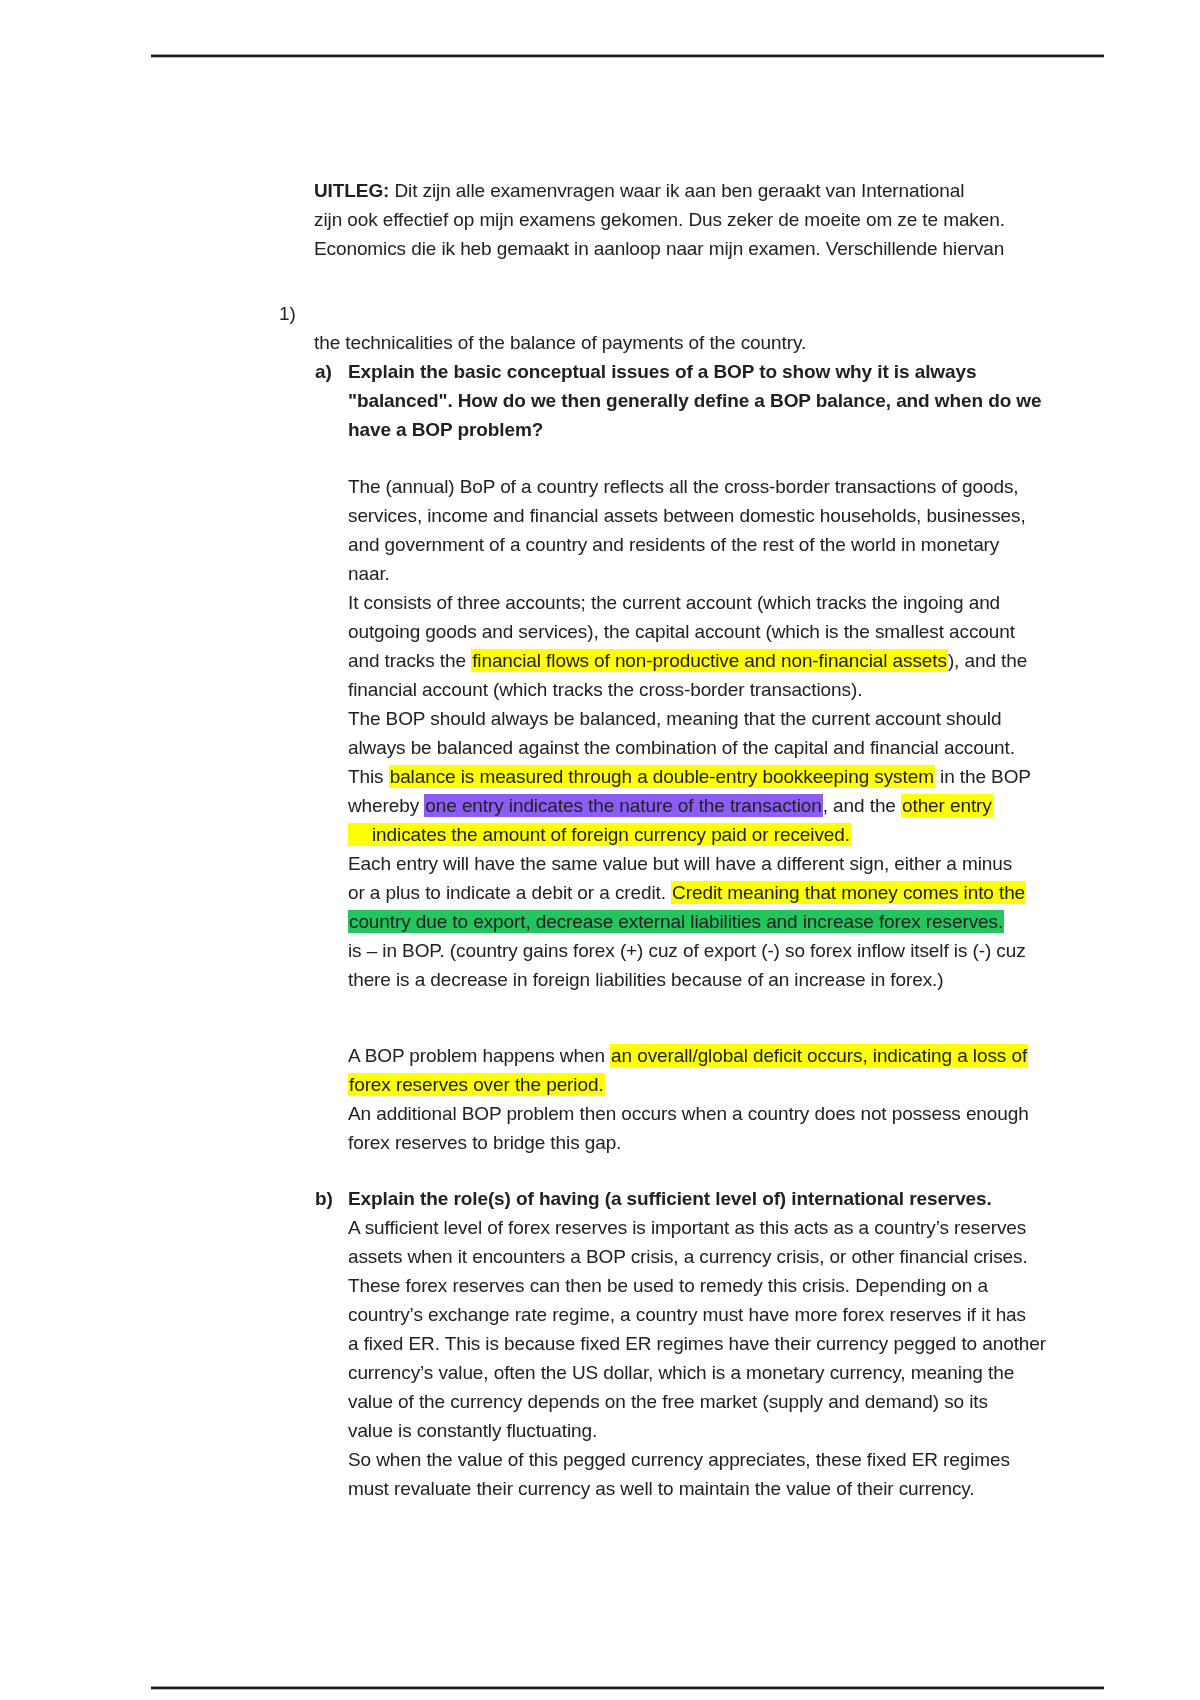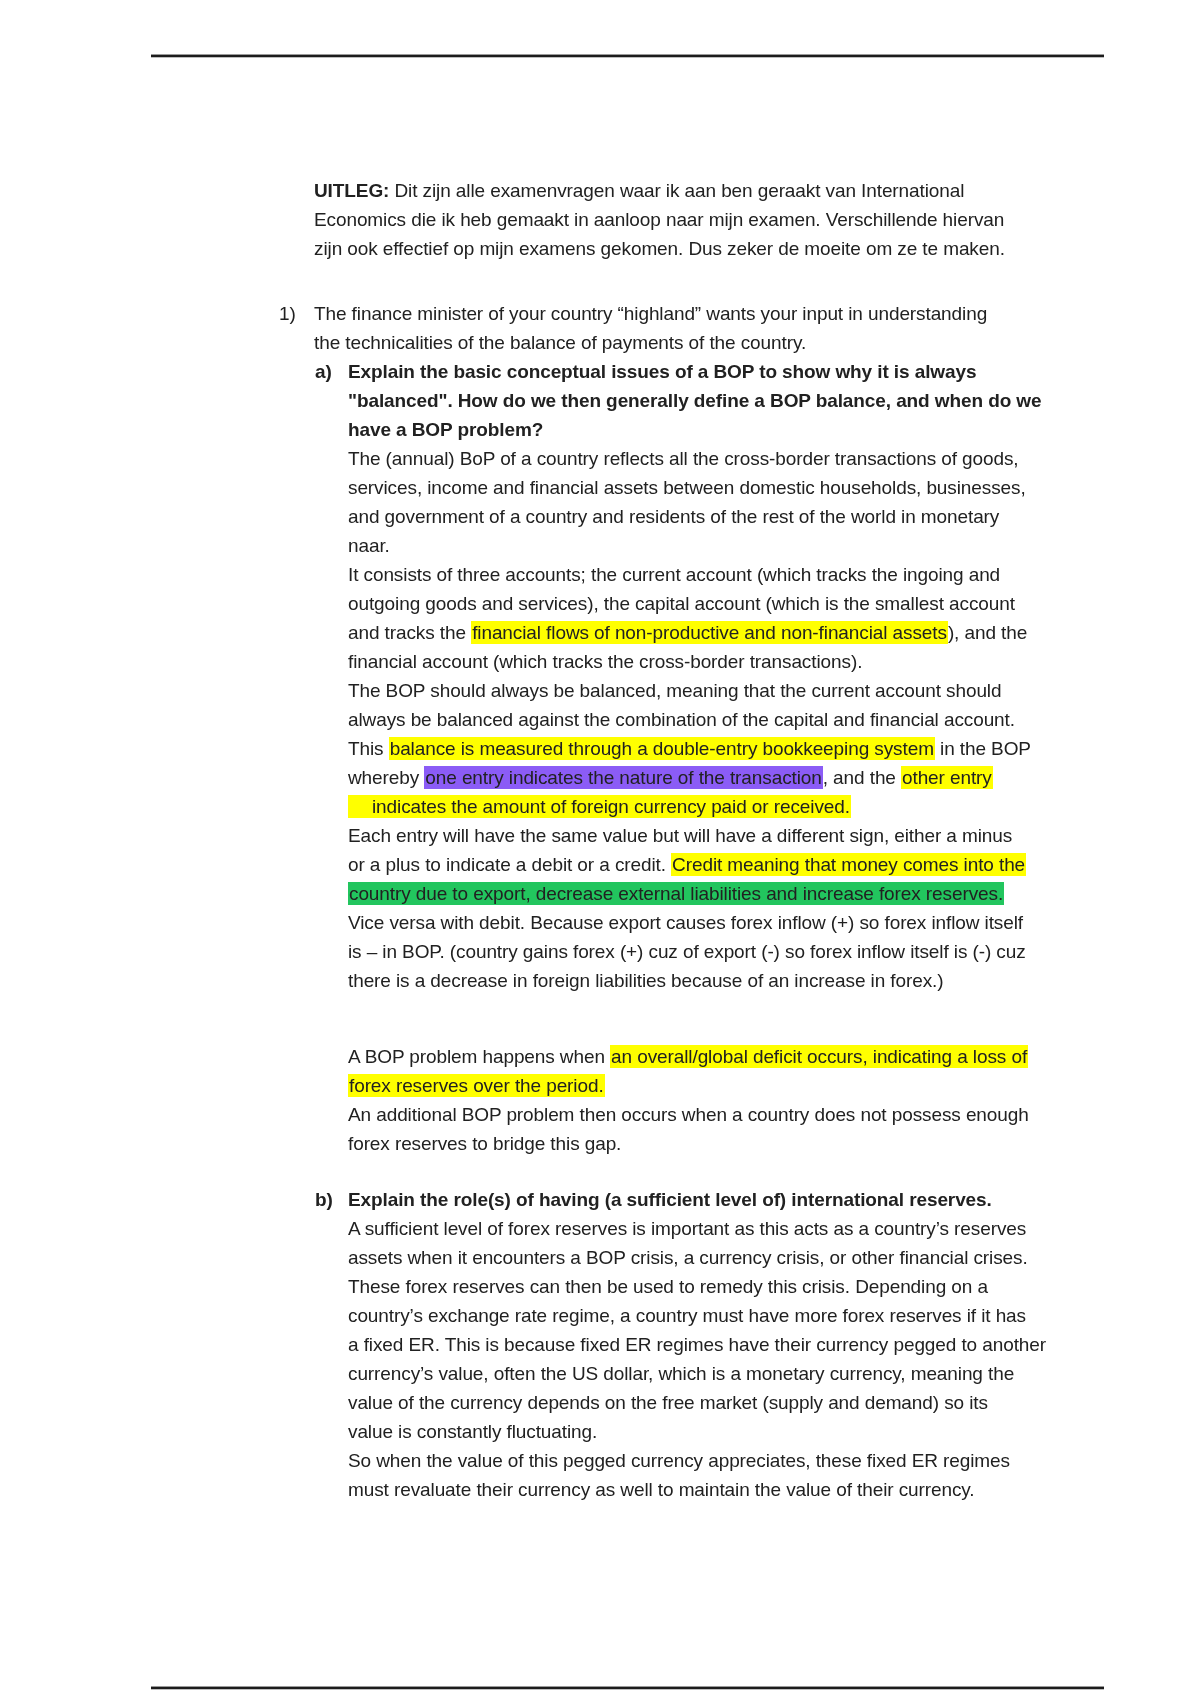--- a/index.html
+++ b/index.html
@@ -43,48 +43,47 @@
   .hl { padding:1px 1px; }
 </style>
 </head>
 <body>
 
 <div class="page" style="color: rgb(33, 33, 33);">
   <div class="rule rule-top" style="background: rgb(28, 28, 28);"></div>
   <div class="content">
       <div class="block" style="margin-top: 0px;">
         <div class="line indent-l1"><span class="seg-bold">UITLEG:</span><span> Dit zijn alle examenvragen waar ik aan ben geraakt van International</span></div>
+        <div class="line indent-l1"><span>zijn ook effectief op mijn examens gekomen. Dus zeker de moeite om ze te maken.</span></div>
         <div class="line indent-l1"><span>Economics die ik heb gemaakt in aanloop naar mijn examen. Verschillende hiervan</span></div>
-        <div class="line indent-l1"><span>zijn ook effectief op mijn examens gekomen. Dus zeker de moeite om ze te maken.</span></div>
       </div>
       <div class="block" style="margin-top: 36px;">
-        <div class="line indent-l1"><span class="marker marker-pos-l1">1)</span><span>The finance minister of your country “highland” wants your input in understanding</span></div>
+        <div class="line indent-l1"><span class="marker marker-pos-l1">1)</span></div>
         <div class="line indent-l1"><span>the technicalities of the balance of payments of the country.</span></div>
         <div class="line indent-l2 bold"><span class="marker marker-pos-l2">a)</span><span>Explain the basic conceptual issues of a BOP to show why it is always</span></div>
         <div class="line indent-l2 bold"><span>"balanced". How do we then generally define a BOP balance, and when do we</span></div>
         <div class="line indent-l2 bold"><span>have a BOP problem?</span></div>
       </div>
-      <div class="block" style="">
+      <div class="block" style="margin-top: 28px;">
         <div class="line indent-l2"><span>The (annual) BoP of a country reflects all the cross-border transactions of goods,</span></div>
         <div class="line indent-l2"><span>services, income and financial assets between domestic households, businesses,</span></div>
         <div class="line indent-l2"><span>and government of a country and residents of the rest of the world in monetary</span></div>
         <div class="line indent-l2"><span>naar.</span></div>
         <div class="line indent-l2"><span>It consists of three accounts; the current account (which tracks the ingoing and</span></div>
         <div class="line indent-l2"><span>outgoing goods and services), the capital account (which is the smallest account</span></div>
         <div class="line indent-l2"><span>and tracks the </span><span class="hl" style="background-color: rgb(255, 255, 0); text-align: center;">financial flows of non-productive and non-financial assets</span><span>), and the</span></div>
         <div class="line indent-l2"><span>financial account (which tracks the cross-border transactions).</span></div>
         <div class="line indent-l2"><span>The BOP should always be balanced, meaning that the current account should</span></div>
         <div class="line indent-l2"><span>always be balanced against the combination of the capital and financial account.</span></div>
         <div class="line indent-l2"><span>This </span><span class="hl" style="background-color: rgb(255, 255, 0);">balance is measured through a double-entry bookkeeping system</span><span> in the BOP</span></div>
         <div class="line indent-l2"><span>whereby </span><span class="hl" style="background-color: #8b5cf6;">one entry indicates the nature of the transaction</span><span>, and the </span><span class="hl" style="background-color: rgb(255, 255, 0);">other entry</span></div>
         <div class="line indent-l2"><span class="hl" style="background-color: rgb(255, 255, 0); padding-left: 24px;">indicates the amount of foreign currency paid or received.</span></div>
         <div class="line indent-l2"><span>Each entry will have the same value but will have a different sign, either a minus</span></div>
         <div class="line indent-l2"><span>or a plus to indicate a debit or a credit. </span><span class="hl" style="background-color: rgb(255, 255, 0);">Credit meaning that money comes into the</span></div>
         <div class="line indent-l2"><span class="hl" style="background-color: #22c55e;">country due to export, decrease external liabilities and increase forex reserves.</span></div>
-        <div class="line indent-l2"><span>Vice versa with debit. Because export causes forex inflow (+) so forex inflow itself</span></div>
         <div class="line indent-l2"><span>is – in BOP. (country gains forex (+) cuz of export (-) so forex inflow itself is (-) cuz</span></div>
         <div class="line indent-l2"><span>there is a decrease in foreign liabilities because of an increase in forex.)</span></div>
       </div>
       <div class="block" style="margin-top: 47px;">
         <div class="line indent-l2"><span>A BOP problem happens when </span><span class="hl" style="background-color: rgb(255, 255, 0);">an overall/global deficit occurs, indicating a loss of</span></div>
         <div class="line indent-l2"><span class="hl" style="background-color: rgb(255, 255, 0);">forex reserves over the period.</span></div>
         <div class="line indent-l2"><span>An additional BOP problem then occurs when a country does not possess enough</span></div>
         <div class="line indent-l2"><span>forex reserves to bridge this gap.</span></div>
       </div>
       <div class="block" style="margin-top: 27px;">

